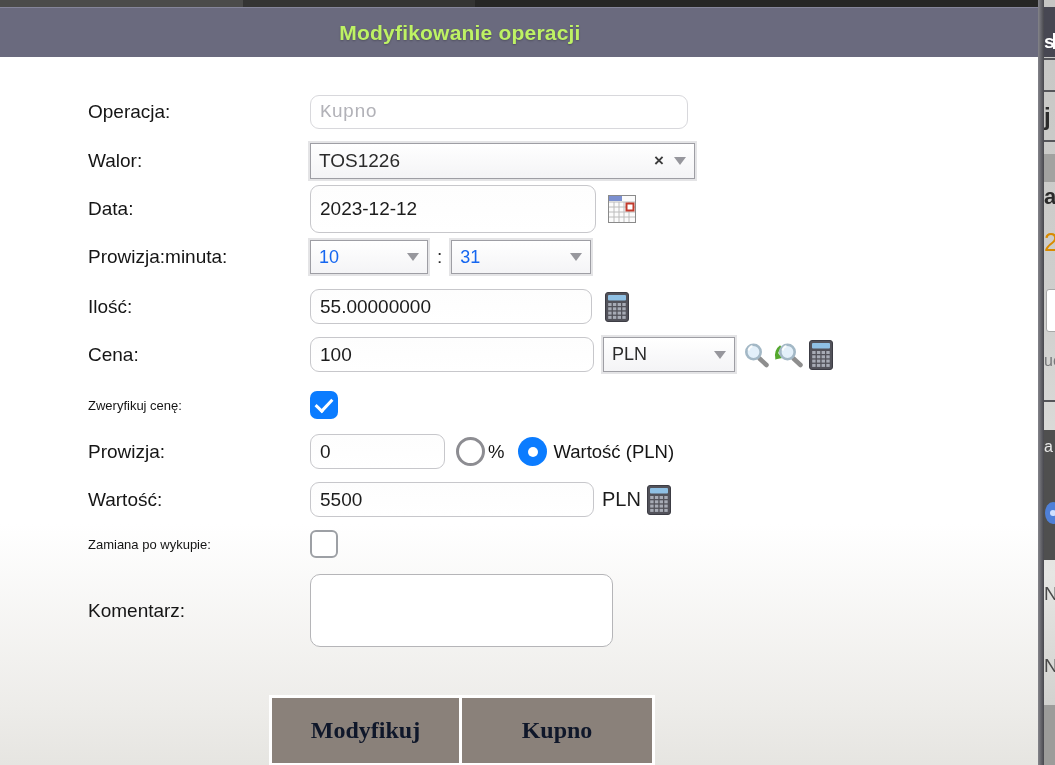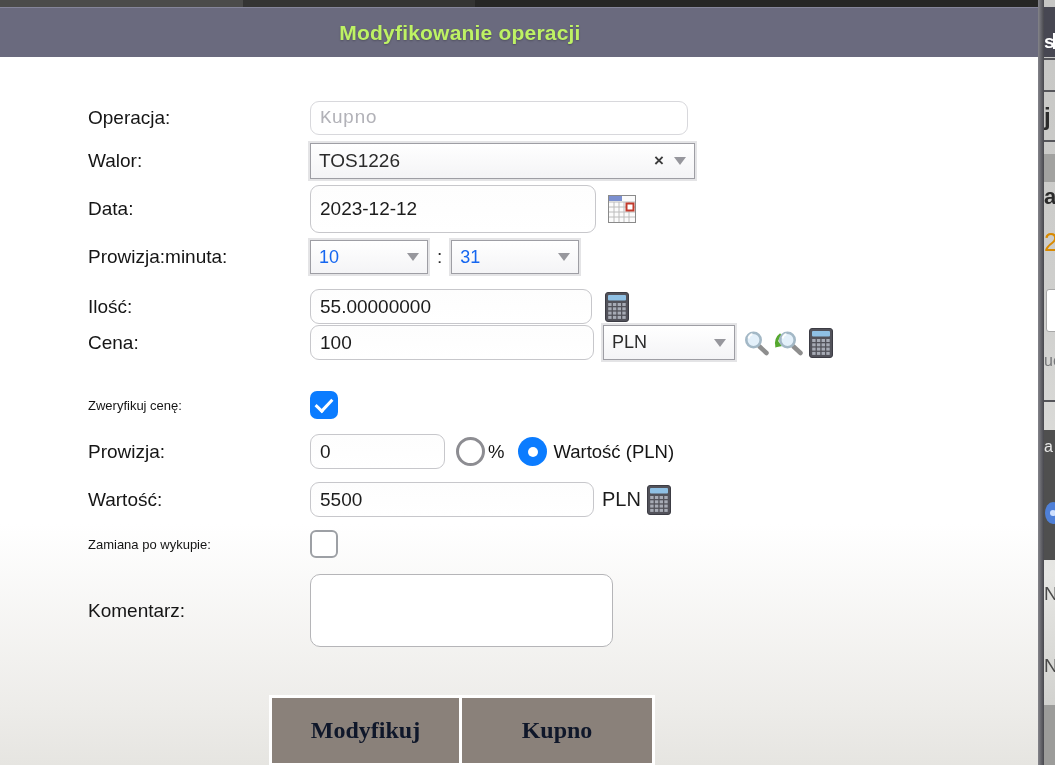--- a/index.html
+++ b/index.html
@@ -137,21 +137,21 @@
 
 <div class="screen">
   <div class="topstrip"></div>
 
   <div class="titlebar">
     <span class="t">Modyfikowanie operacji</span>
   </div>
 
   <div class="dialog-body">
 
-    <div class="row" style="top:44px;height:34px">
+    <div class="row" style="top:38px;height:34px">
       <div class="lbl">Operacja:</div>
       <input class="txt" style="width: 378px; font-family: Liberation Mono, monospace;" disabled="" value="Kupno">
     </div>
 
     <div class="row" style="top:86px;height:36px">
       <div class="lbl">Walor:</div>
       <div class="combo" style="width:385px">
         <span class="val">TOS1226</span>
         <span class="clr">×</span>
         <span class="tri"></span>
@@ -168,37 +168,37 @@
       </span>
     </div>
 
     <div class="row" style="top:183px;height:34px">
       <div class="lbl">Prowizja:minuta:</div>
       <div class="combo time" style="width:118px;height:34px">
         <span class="val">10</span>
         <span class="tri"></span>
       </div>
       <span class="colon">:</span>
-      <div class="combo time" style="width:128px;height:34px">
+      <div class="combo time" style="width:140px;height:34px">
         <span class="val">31</span>
         <span class="tri"></span>
       </div>
     </div>
 
     <div class="row" style="top:232px;height:35px">
       <div class="lbl">Ilość:</div>
       <input class="txt" style="width: 282px; height: 35px;" value="55.00000000">
       <span class="icon" style="margin-left:13px">
         <svg width="24" height="30" viewBox="0 0 24 30">
             <use href="#calc"></use>
           </svg>
       </span>
     </div>
 
-    <div class="row" style="top:268px;height:35px">
+    <div class="row" style="top:280px;height:35px">
       <div class="lbl">Cena:</div>
       <input class="txt" style="width: 284px; height: 35px;" value="100">
       <div class="combo" style="width:132px;height:35px;margin-left:9px">
         <span class="val" style="font-size:18px">PLN</span>
         <span class="tri"></span>
       </div>
       <span class="icon" style="margin-left:8px">
         <svg width="27" height="26" viewBox="0 0 27 26">
             <use href="#mag"></use>
           </svg>

